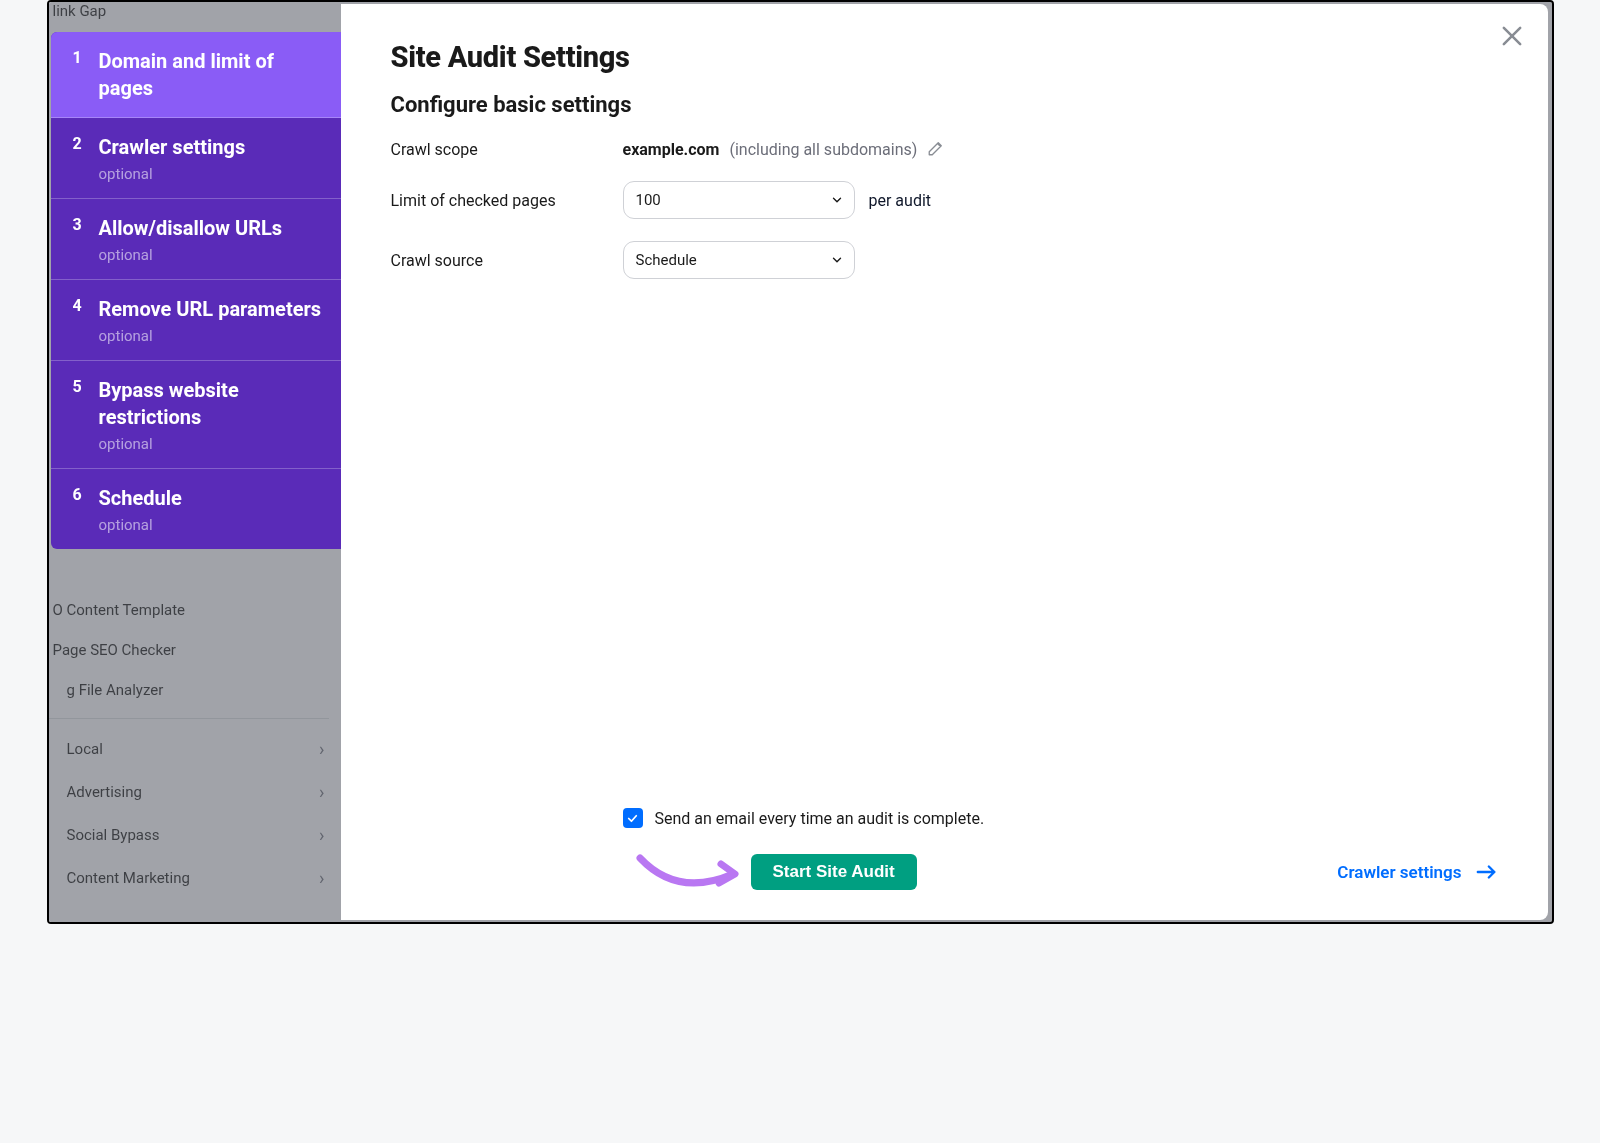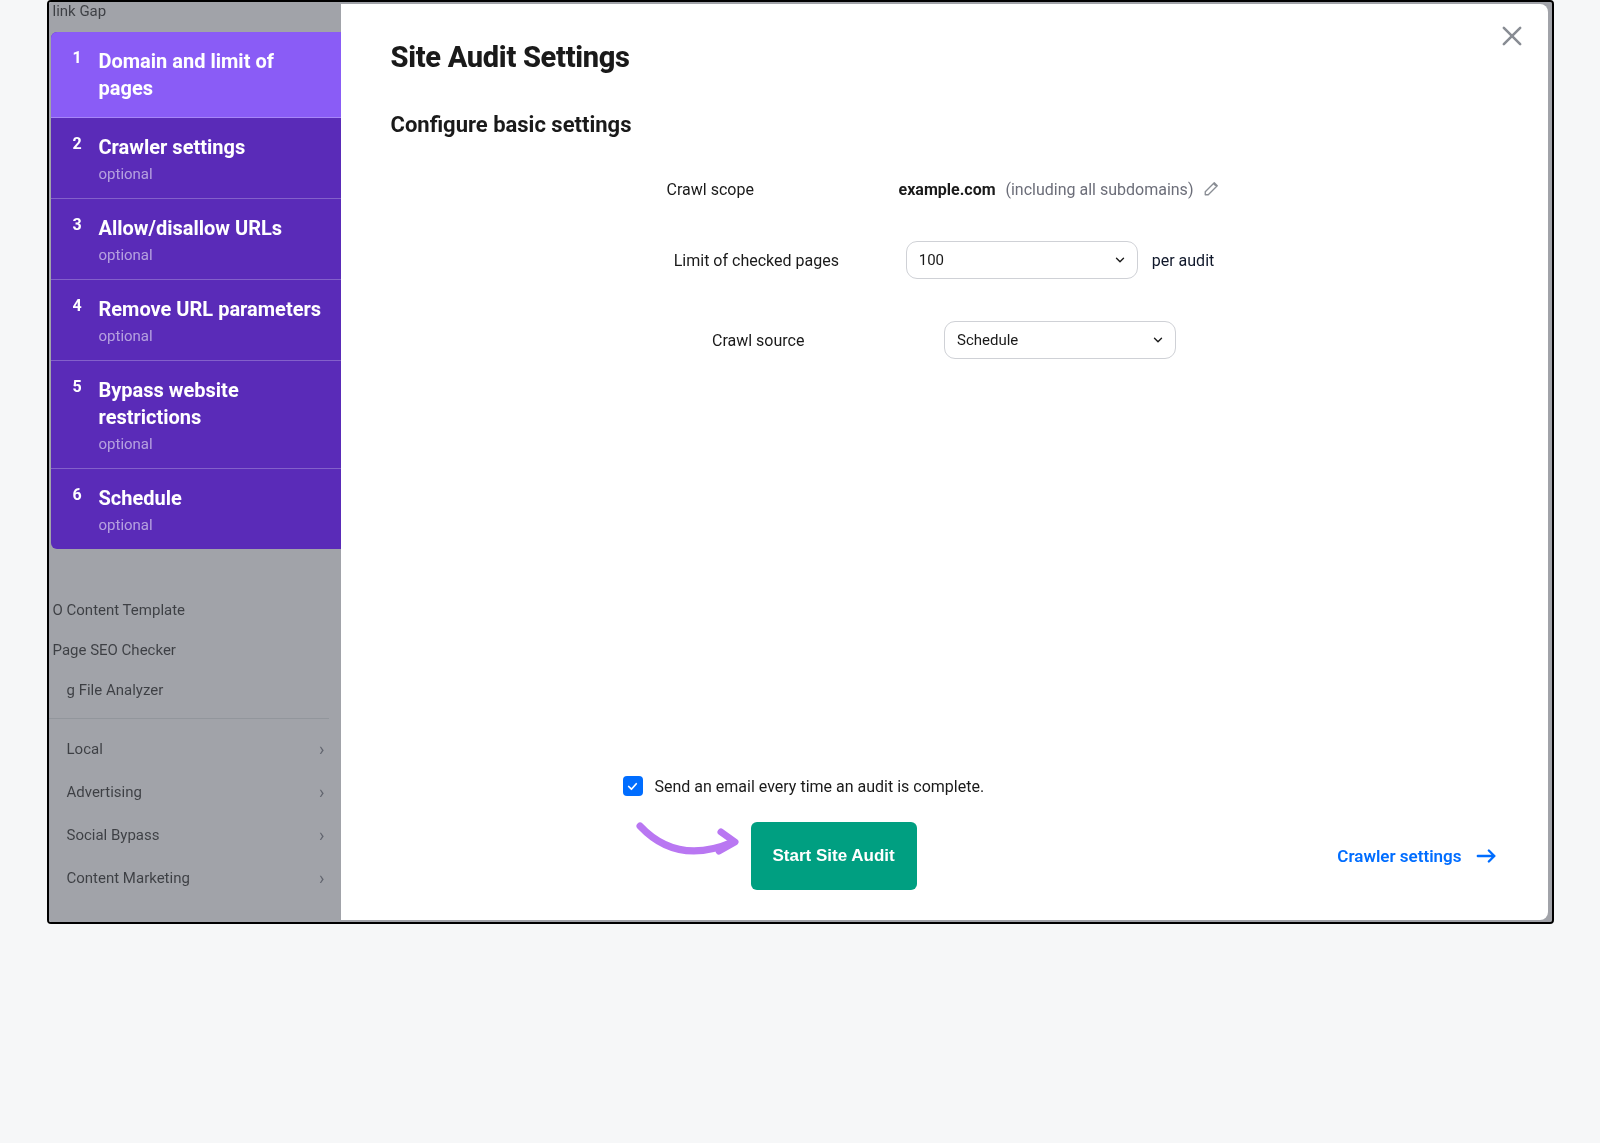--- a/index.html
+++ b/index.html
@@ -103,21 +103,20 @@
     left: 292px;
     right: 4px;
     top: 2px;
     bottom: 2px;
     background: #fff;
     border-radius: 0 8px 8px 0;
     z-index: 15;
     padding: 36px 50px 30px 50px;
     display: flex;
     flex-direction: column;
-    gap: 20px;
   }
   .modal .close {
     position: absolute;
     top: 18px; right: 22px;
     width: 28px; height: 28px;
     cursor: pointer;
     color: #898d94;
   }
   .modal .close svg { width: 100%; height: 100%; }
   .m-title {
@@ -130,21 +129,20 @@
     font-size: 22px;
     font-weight: 700;
     margin-bottom: 22px;
   }
   .form-row {
     display: flex;
     align-items: center;
     font-size: 16px;
     margin-bottom: 22px;
     color: #1a1a1a;
-    justify-content: center;
   }
   .form-label {
     width: 232px;
     flex-shrink: 0;
     color: #1a1a1a;
   }
   .scope-value { font-weight: 700; }
   .scope-extra { color: #6c6e79; margin-left: 6px; }
   .edit-icon {
     display:inline-flex; width:18px; height:18px; color:#898d94; margin-left:6px;
@@ -196,21 +194,21 @@
     align-items: center;
     position: relative;
   }
   .btn-primary {
     background: #009F81;
     color: #fff;
     font-size: 17px;
     font-weight: 600;
     border: none;
     border-radius: 6px;
-    padding: 24px 22px;
+    padding: 8px 22px;
     cursor: pointer;
     margin-left: 128px;
   }
   .next-link {
     margin-left: auto;
     color: #006DFF;
     font-size: 17px;
     font-weight: 600;
     display: flex;
     align-items: center;

